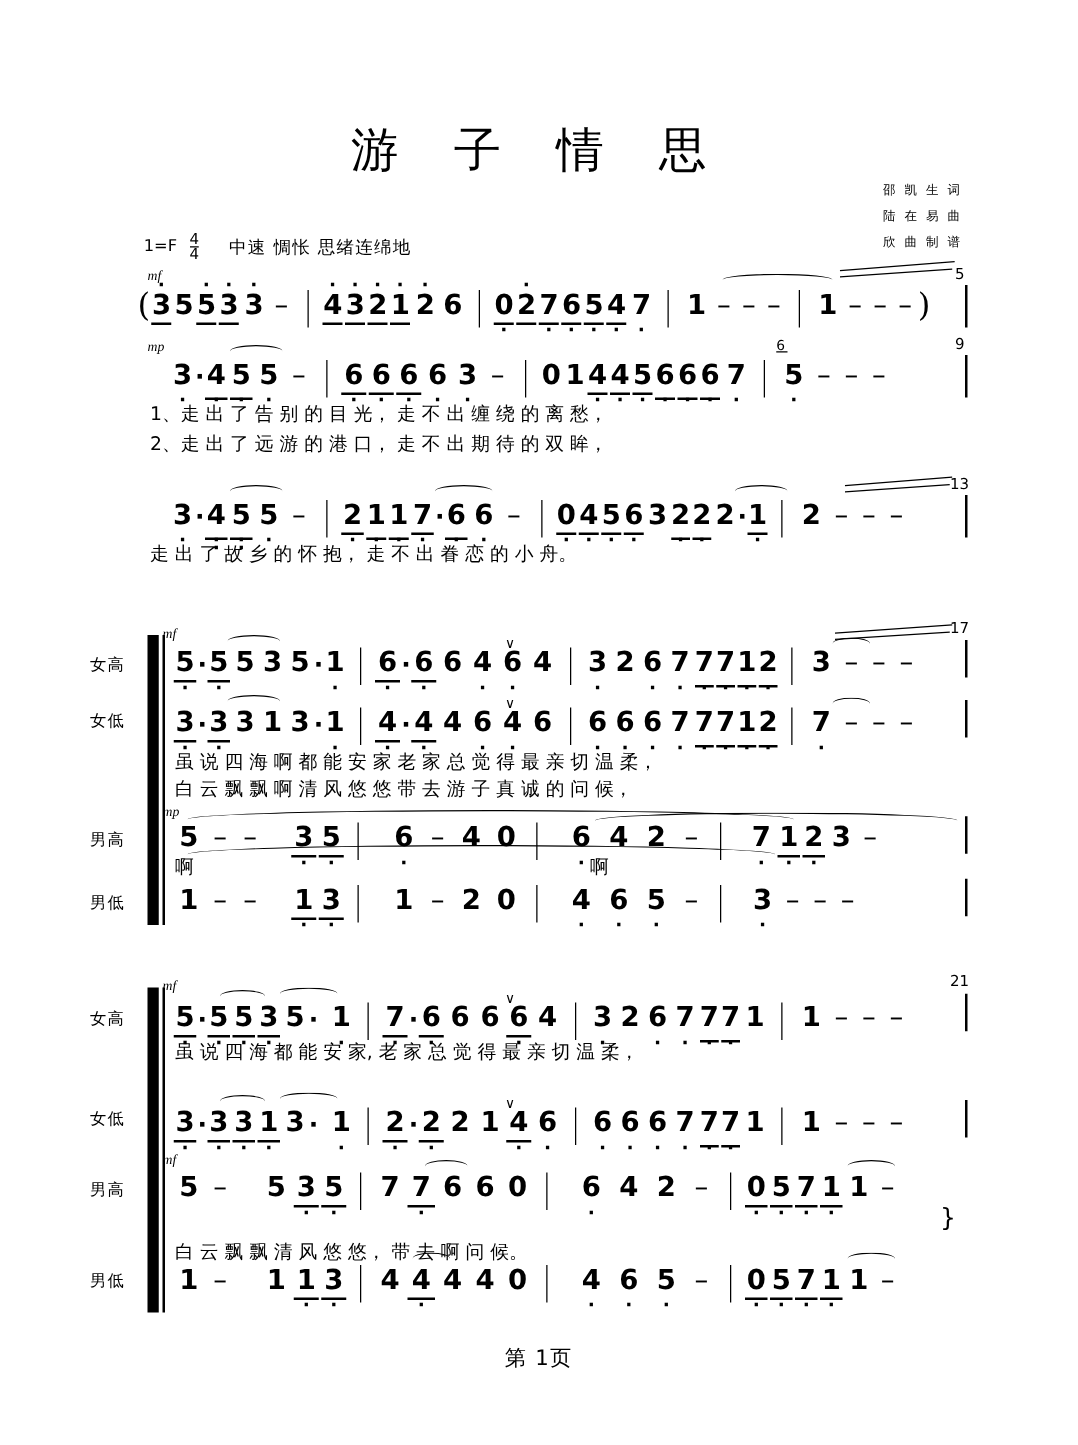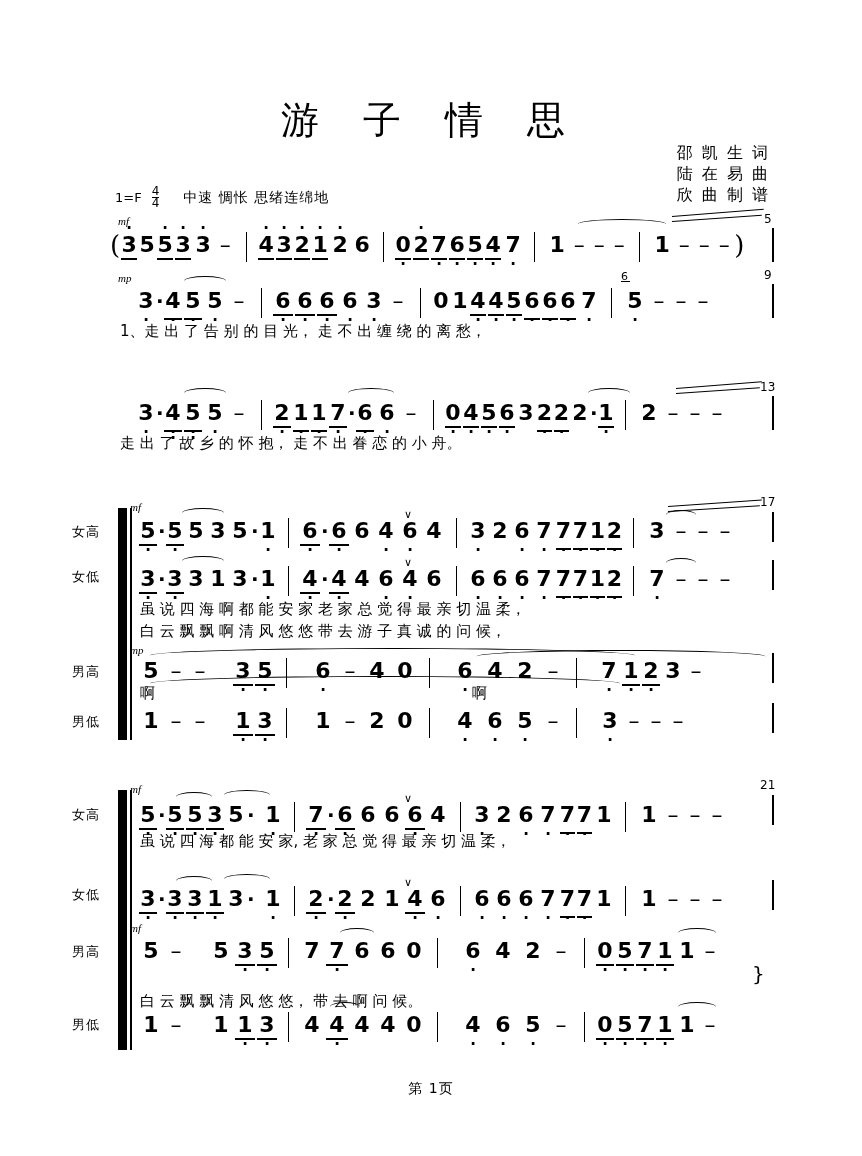--- a/index.html
+++ b/index.html
@@ -11,21 +11,21 @@
   .page{position:relative;width:862px;height:1156px;}
 
   
   .title{
     position:absolute;left:0;right:0;top:95px;text-align:center;
     font-size:38px;letter-spacing:16px;font-weight:400;
     font-family:"DejaVu Sans",sans-serif;
   }
   .credits{
     position:absolute;right:92px;top:142px;text-align:left;
-    font-size:16px;line-height:21px;letter-spacing:2px;
+    font-size:10px;line-height:21px;letter-spacing:2px;
     font-family:"DejaVu Sans",sans-serif;
   }
   .meta{
     position:absolute;left:115px;top:186px;
     font-size:14px;font-family:"DejaVu Sans",sans-serif;
     display:flex;align-items:center;gap:10px;
   }
   .meta .key{font-size:13px;}
   .meta .ts{display:inline-block;text-align:center;line-height:11px;font-size:12px;}
   .meta .ts .num{display:block;}
@@ -104,21 +104,21 @@
 
   
   .brace{
     position:absolute;width:9px;background:#000;
   }
   .bracketline{position:absolute;width:1.5px;background:#000;}
 
   
   .footer{
     position:absolute;left:0;right:0;bottom:58px;text-align:center;
-    font-family:"DejaVu Sans",sans-serif;font-size:14px;letter-spacing:1px;margin-top:16px;
+    font-family:"DejaVu Sans",sans-serif;font-size:17px;letter-spacing:1px;margin-top:16px;
   }
 
   .vmark{position:absolute;font-size:11px;font-family:"DejaVu Sans",sans-serif;}
   .repeatend{position:absolute;font-size:20px;font-family:"DejaVu Sans",sans-serif;}
   .paren{
     display:inline-block;font-size:26px;line-height:26px;font-weight:normal;
     font-family:"DejaVu Serif",serif;vertical-align:top;
   }
 </style>
 </head>
@@ -161,20 +161,21 @@
   </div>
   <div class="sysnum" style="left:764px;top:268px;">9</div>
   <div class="bracketline" style="left:772px;top:284px;height:34px;"></div>
   <div class="row" id="sys2" style="left:136px;top:288px;"><span class="note" style="width: 20px;">3<span class="ol">·</span></span><span class="augdot">·</span><span class="note beam1 beam2" style="width: 20px;">4<span class="ol">·</span></span><span class="note beam1 beam2" style="width: 20px;">5<span class="ol">·</span></span><span class="note" style="width: 24px;">5<span class="ol">·</span></span><span class="dash" style="width: 24px;">–</span><span class="bar sp"></span><span class="note beam1" style="width: 22px;">6<span class="ol">·</span></span><span class="note beam1" style="width: 22px;">6<span class="ol">·</span></span><span class="note beam1" style="width: 22px;">6<span class="ol">·</span></span><span class="note" style="width: 24px;">6<span class="ol">·</span></span><span class="note" style="width: 24px;">3<span class="ol">·</span></span><span class="dash" style="width: 24px;">–</span><span class="bar sp"></span><span class="note" style="width: 20px;">0</span><span class="note" style="width: 18px;">1</span><span class="note beam1" style="width: 18px;">4<span class="ol">·</span></span><span class="note beam1" style="width: 18px;">4<span class="ol">·</span></span><span class="note beam1" style="width: 18px;">5<span class="ol">·</span></span><span class="note beam1 beam2" style="width: 18px;">6<span class="ol">·</span></span><span class="note beam1 beam2" style="width: 18px;">6<span class="ol">·</span></span><span class="note beam1 beam2" style="width: 18px;">6<span class="ol">·</span></span><span class="note" style="width: 24px;">7<span class="ol">·</span></span><span class="bar sp"></span><span class="note" style="width: 26px;">5<span class="ol">·</span></span><span class="dash" style="width: 22px;">–</span><span class="dash" style="width: 22px;">–</span><span class="dash" style="width: 22px;">–</span></div>
   <div class="slur" style="left:184px;top:276px;width:42px;"></div>
   <div style="position:absolute;left:621px;top:272px;font-size:11px;font-family:'DejaVu Sans',sans-serif;">
     <span style="display:block;line-height:9px;">6</span>
     <span style="display:block;border-top:1px solid #000;width:9px;"></span>
   </div>
   <div class="lyric" style="left:120px;top:322px;letter-spacing:0;">1、走 出 了 告 别 的 目 光， 走 不 出 缠 绕 的 离 愁，</div>
+  <div class="lyric" style="left:120px;top:346px;letter-spacing:0;">2、走 出 了 远 游 的 港 口， 走 不 出 期 待 的 双 眸，</div>
 
   <div class="sysnum" style="left:760px;top:380px;">13</div>
   <div class="bracketline" style="left:772px;top:396px;height:34px;"></div>
   <div class="row" id="sys3" style="left:136px;top:400px;"><span class="note" style="width: 20px;">3<span class="ol">·</span></span><span class="augdot">·</span><span class="note beam1 beam2" style="width: 20px;">4<span class="ol" style="line-height: 5px;">·</span><span class="ol" style="bottom: -15px;">·</span></span><span class="note beam1 beam2" style="width: 20px;">5<span class="ol" style="line-height: 5px;">·</span><span class="ol" style="bottom: -15px;">·</span></span><span class="note" style="width: 24px;">5<span class="ol">·</span></span><span class="dash" style="width: 24px;">–</span><span class="bar sp"></span><span class="note beam1" style="width: 20px;">2<span class="ol">·</span></span><span class="note beam1 beam2" style="width: 18px;">1<span class="ol">·</span></span><span class="note beam1 beam2" style="width: 18px;">1<span class="ol">·</span></span><span class="note beam1" style="width: 20px;">7<span class="ol">·</span></span><span class="augdot">·</span><span class="note beam1 beam2" style="width: 20px;">6<span class="ol">·</span></span><span class="note" style="width: 24px;">6<span class="ol">·</span></span><span class="dash" style="width: 24px;">–</span><span class="bar sp"></span><span class="note beam1" style="width: 18px;">0<span class="ol">·</span></span><span class="note beam1" style="width: 18px;">4<span class="ol">·</span></span><span class="note beam1" style="width: 18px;">5<span class="ol">·</span></span><span class="note beam1" style="width: 18px;">6<span class="ol">·</span></span><span class="note" style="width: 20px;">3</span><span class="note beam1 beam2" style="width: 17px;">2<span class="ol">·</span></span><span class="note beam1 beam2" style="width: 17px;">2<span class="ol">·</span></span><span class="note" style="width: 20px;">2</span><span class="augdot">·</span><span class="note beam1" style="width: 18px;">1<span class="ol">·</span></span><span class="bar sp"></span><span class="note" style="width: 26px;">2</span><span class="dash" style="width: 22px;">–</span><span class="dash" style="width: 22px;">–</span><span class="dash" style="width: 22px;">–</span></div>
   <div class="slur" style="left:184px;top:388px;width:42px;"></div>
   <div class="slur" style="left:348px;top:388px;width:46px;"></div>
   <div class="slur" style="left:588px;top:388px;width:42px;"></div>
   <div class="flour" style="left:676px;top:388px;">
     <i style="width:86px;transform:rotate(-4.5deg);"></i>
     <i style="width:84px;margin-top:4px;transform:rotate(-4deg);"></i>

